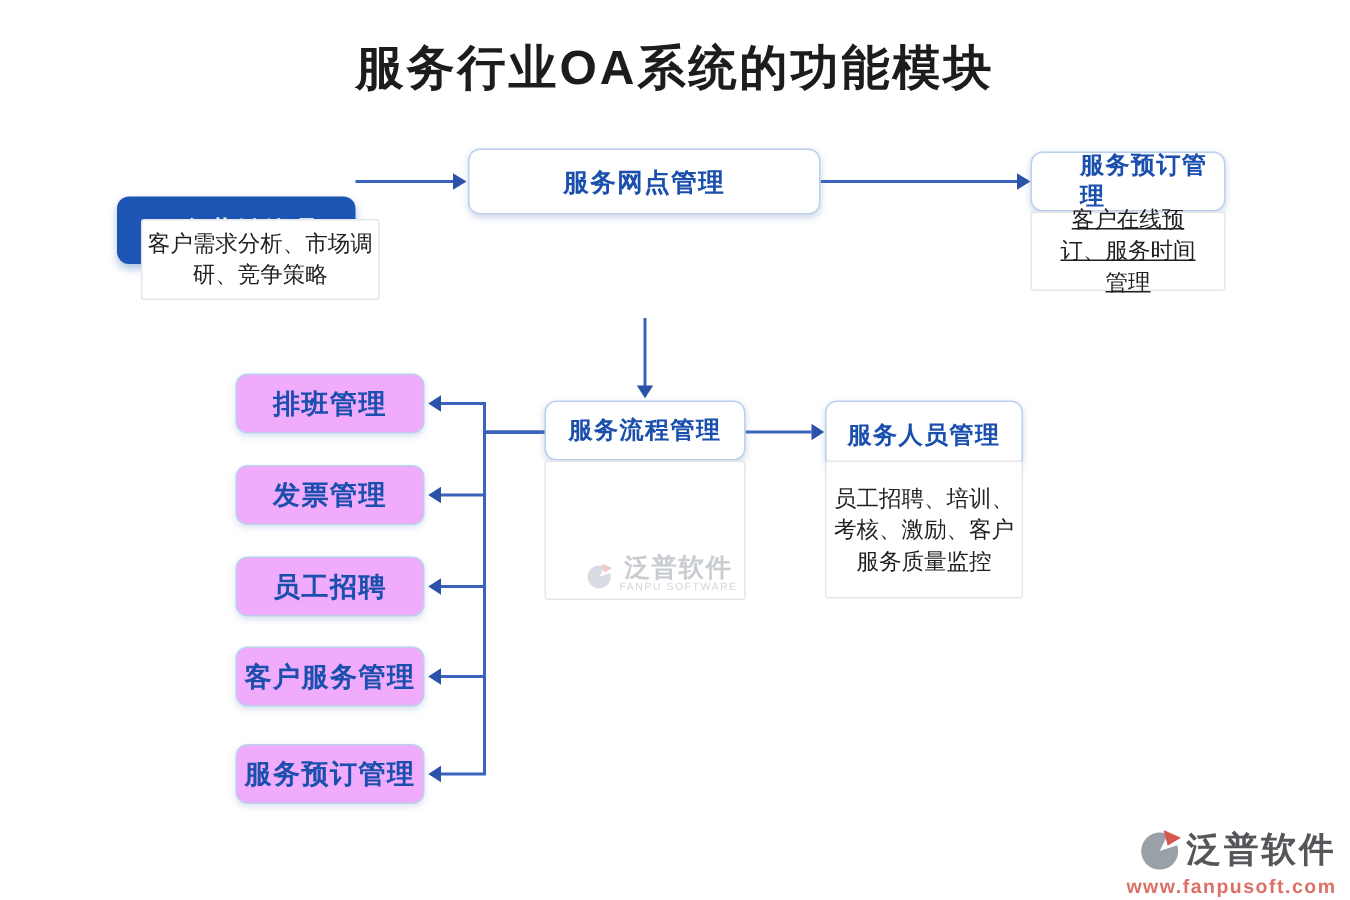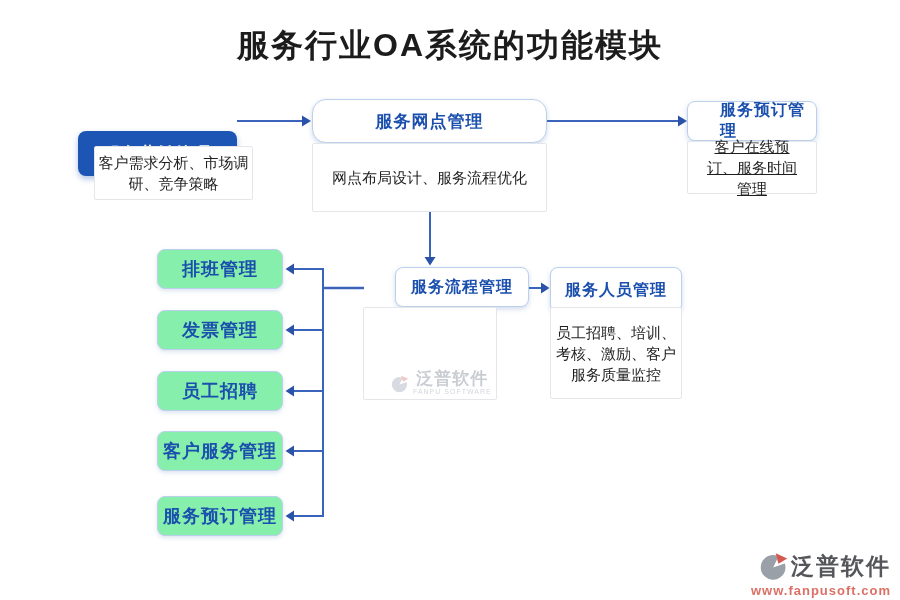--- a/index.html
+++ b/index.html
@@ -10,30 +10,30 @@
   .hdr{position:absolute;display:flex;align-items:center;justify-content:center;
        font-weight:bold;border-radius:8px;font-size:17px;letter-spacing:1px;box-sizing:border-box;}
   .hdr.filled{background:#1d55b4;color:#ffffff;box-shadow:0 3px 6px rgba(29,85,180,.35);}
   .hdr.outline{background:#ffffff;color:#1b4fae;border:1px solid #bcd0ec;
                box-shadow:0 2px 5px rgba(120,150,200,.35);}
   .desc{position:absolute;display:flex;align-items:center;justify-content:center;
         text-align:center;background:#ffffff;border:1px solid #e5e6e9;color:#1f1f1f;
         font-size:15px;line-height:1.4;border-radius:2px;box-sizing:border-box;}
   #n1h{left:78px;top:99px;width:159px;height:45px;margin-top:32px;}
   #n1d{left:94px;top:146px;width:159px;height:54px;padding:0 3px;}
-  #n2h{left:312px;top:99px;width:235px;height:44px;border-radius:14px;}
+  #n2h{left:312px;top:99px;width:235px;height:44px;}
   #n2d{left:312px;top:143px;width:235px;height:69px;}
   #n3h{left:687px;top:101px;width:130px;height:40px;font-size:16px;padding-left:32px;}
   #n3d{left:687px;top:141px;width:130px;height:53px;padding:0 19px;text-decoration:underline;}
-  #n4h{left:363px;top:267px;width:134px;height:40px;font-size:16px;margin-left:32px;}
+  #n4h{left:363px;top:267px;width:134px;height:40px;font-size:16px;}
   #n4d{left:363px;top:307px;width:134px;height:93px;padding:0 4px 14px 4px;}
   #n5h{left:550px;top:267px;width:132px;height:46px;font-size:16px;}
   #n5d{left:550px;top:307px;width:132px;height:92px;padding:12px 4px;}
   .leaf{position:absolute;left:157px;width:126px;height:40px;display:flex;align-items:center;
-        justify-content:center;background:#86efac;border:1px solid #bcd0ec;border-radius:8px;
+        justify-content:center;background:#f0abfc;border:1px solid #bcd0ec;border-radius:8px;
         color:#1b4fae;font-weight:bold;font-size:18px;letter-spacing:1px;
         box-shadow:0 2px 4px rgba(120,150,200,.25);box-sizing:border-box;}
   #lf0{top:249px;} #lf1{top:310px;} #lf2{top:371px;} #lf3{top:431px;} #lf4{top:496px;}
   .connectors{position:absolute;left:0;top:0;width:900px;height:600px;pointer-events:none;}
   .watermark{position:absolute;left:26px;bottom:2px;display:flex;align-items:center;gap:3px;opacity:.9;}
   .wm-name{font-size:17px;font-weight:bold;color:#c4c8ce;letter-spacing:1px;line-height:1;}
   .wm-sub{font-size:7px;color:#ced2d8;letter-spacing:1px;line-height:1.4;}
   .brand{position:absolute;right:9px;top:551px;text-align:right;}
   .brand-top{display:flex;align-items:center;justify-content:flex-end;gap:2px;}
   .brand-name{font-size:23px;font-weight:bold;color:#55565a;letter-spacing:2px;line-height:1;}
@@ -68,21 +68,20 @@
       <polygon points="294,385.5 285.5,391 294,396.5"></polygon>
       <polygon points="294,445.5 285.5,451 294,456.5"></polygon>
       <polygon points="294,510.5 285.5,516 294,521.5"></polygon>
     </g>
   </svg>
 
   <div id="n1h" class="hdr filled">服务营销管理</div>
   <div id="n1d" class="desc">客户需求分析、市场调研、竞争策略</div>
 
   <div id="n2h" class="hdr outline">服务网点管理</div>
-  <div id="n2d" class="desc">网点布局设计、服务流程优化</div>
 
   <div id="n3h" class="hdr outline">服务预订管理</div>
   <div id="n3d" class="desc">客户在线预订、服务时间管理</div>
 
   <div id="n4h" class="hdr outline">服务流程管理</div>
   <div id="n4d" class="desc">
     <div class="watermark">
       <svg width="20" height="20" viewBox="0 0 34 34">
         <circle cx="16" cy="18" r="13" fill="#d4d8de"></circle>
         <polygon points="16,18 25,1 36,11" fill="#ffffff"></polygon>

